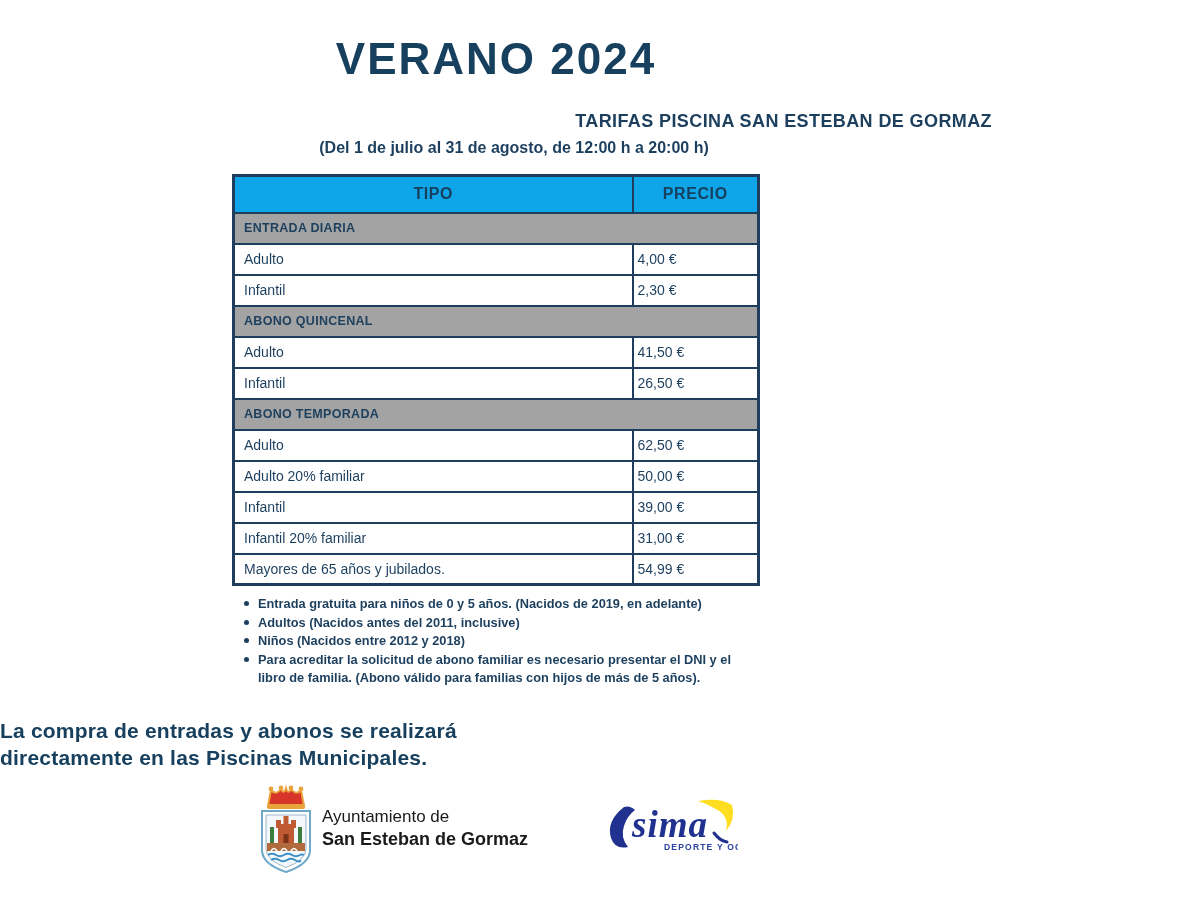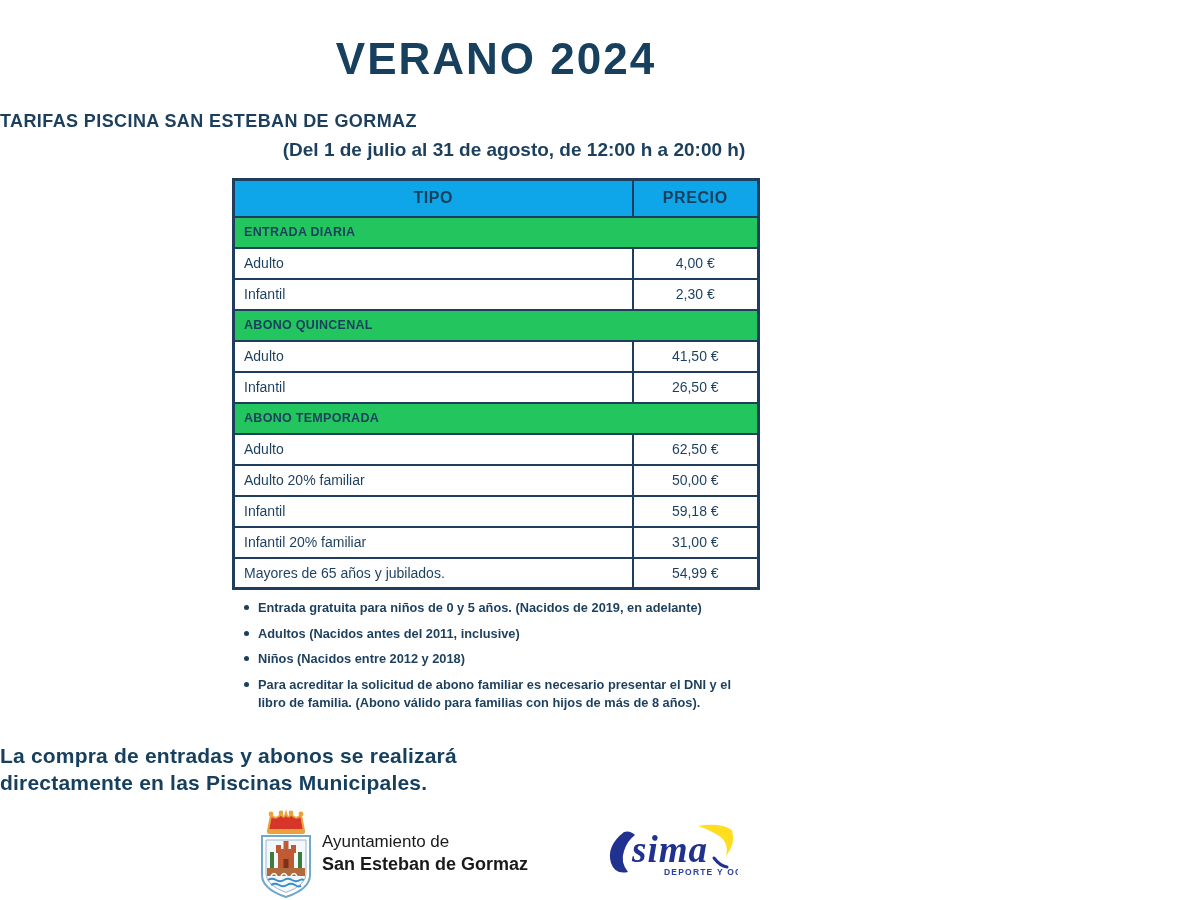--- a/index.html
+++ b/index.html
@@ -16,31 +16,31 @@
   }
   
   .title {
     text-align: center;
     font-size: 44px;
     font-weight: 800;
     letter-spacing: 2px;
     color: #17405f;
   }
   .subtitle {
-    text-align: left;
+    text-align: right;
     margin-top: 27px;
     font-size: 18px;
     font-weight: 700;
     letter-spacing: 0.4px;
     color: #1c3f5e;
   }
   .schedule {
     text-align: center;
     margin-top: 7px;
-    font-size: 19px;
+    font-size: 16px;
     font-weight: 700;
     color: #1c3f5e;
     padding-left: 36px;
   }
   
   .column {
     width: 528px;
     margin: 0 auto;
   }
   
@@ -64,40 +64,39 @@
   table.price-table th.col-precio{ width: 24%; }
   table.price-table td {
     border: 2px solid #1f3d5c;
     height: 31px;
     font-size: 14px;
     color: #1c3f5e;
     padding: 0 9px;
     background: #ffffff;
   }
   table.price-table tr.section-row td {
-    background: #22c55e;
+    background: #a3a3a3;
     font-weight: 700;
     font-size: 12.5px;
     letter-spacing: 0.3px;
   }
   table.price-table td.price-cell {
-    text-align: center;
+    text-align: left;
     padding: 0 4px;
   }
   
   .notes {
     list-style: none;
     margin-top: 9px;
     padding-left: 12px;
     width: 505px;
   }
   .notes li {
     position: relative;
     padding-left: 14px;
-    margin-top: 7px;
     font-size: 12.8px;
     font-weight: 700;
     line-height: 1.45;
     color: #1c3f5e;
   }
   .notes li .bullet {
     position: absolute;
     left: 0; top: 6px;
     width: 5px; height: 5px;
     border-radius: 50%;
@@ -177,38 +176,38 @@
           <tr>
             <td>Adulto</td>
             <td class="price-cell">62,50 €</td>
           </tr>
           <tr>
             <td>Adulto 20% familiar</td>
             <td class="price-cell">50,00 €</td>
           </tr>
           <tr>
             <td>Infantil</td>
-            <td class="price-cell">59,18 €</td>
+            <td class="price-cell">39,00 €</td>
           </tr>
           <tr>
             <td>Infantil 20% familiar</td>
             <td class="price-cell">31,00 €</td>
           </tr>
           <tr>
             <td>Mayores de 65 años y jubilados.</td>
             <td class="price-cell">54,99 €</td>
           </tr>
         </tbody>
     </table>
 
     <ul class="notes" id="notes-list">
         <li><span class="bullet"></span><span>Entrada gratuita para niños de 0 y 5 años. (Nacidos de 2019, en adelante)</span></li>
         <li><span class="bullet"></span><span>Adultos (Nacidos antes del 2011, inclusive)</span></li>
         <li><span class="bullet"></span><span>Niños (Nacidos entre 2012 y 2018)</span></li>
-        <li><span class="bullet"></span><span>Para acreditar la solicitud de abono familiar es necesario presentar el DNI y el libro de familia. (Abono válido para familias con hijos de más de 8 años).</span></li>
+        <li><span class="bullet"></span><span>Para acreditar la solicitud de abono familiar es necesario presentar el DNI y el libro de familia. (Abono válido para familias con hijos de más de 5 años).</span></li>
       </ul>
   </div>
 
   <div class="statement">
     <div>La compra de entradas y abonos se realizará</div>
     <div>directamente en las Piscinas Municipales.</div>
   </div>
 
   <div class="logos">
 

